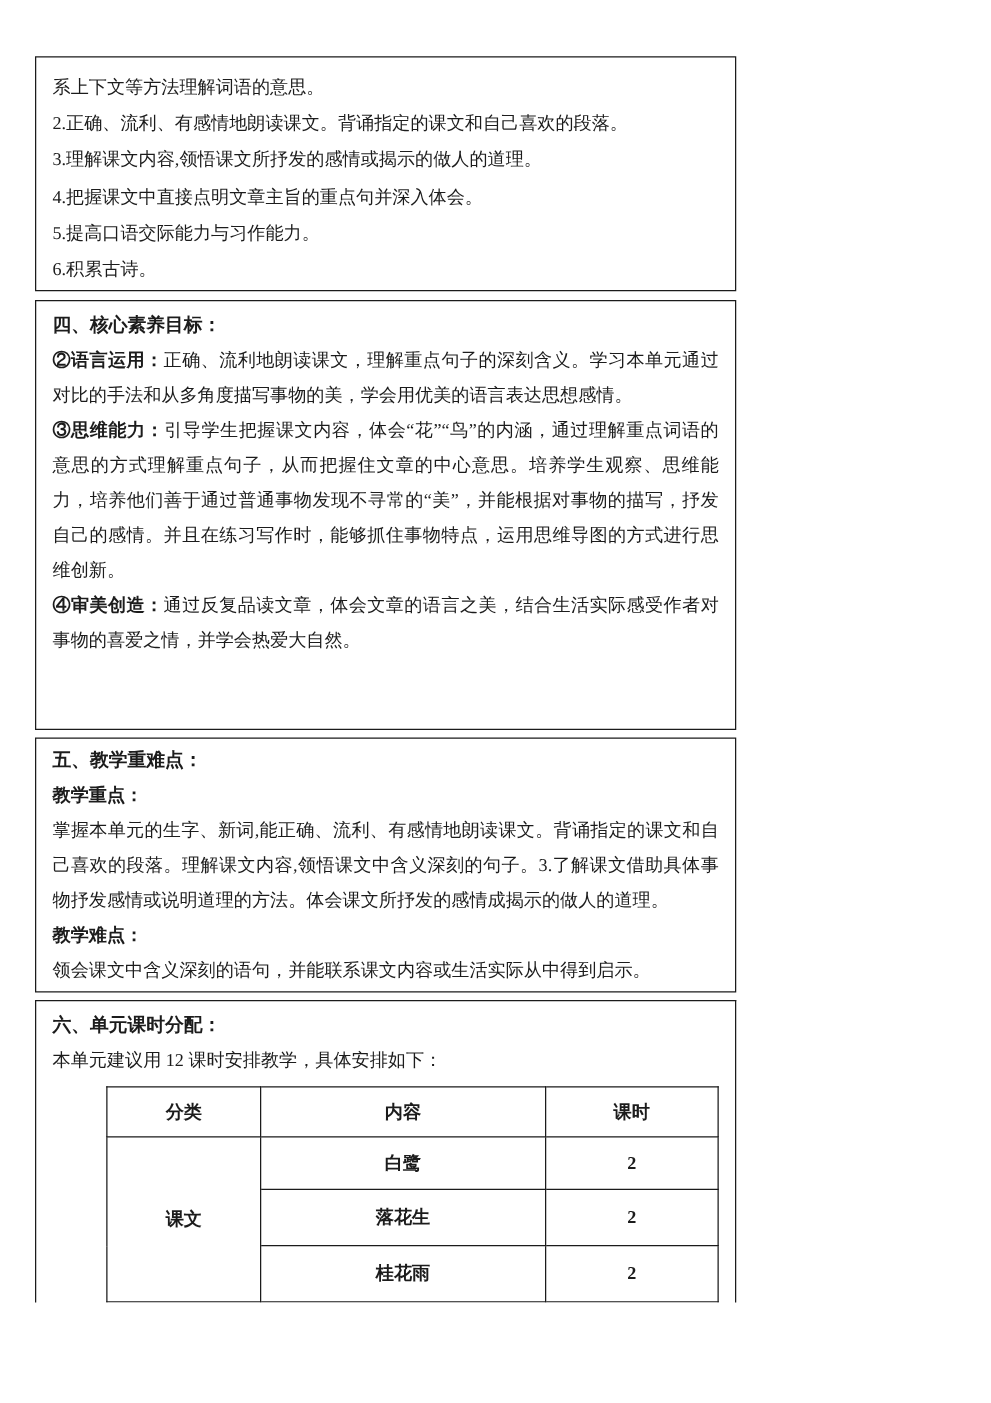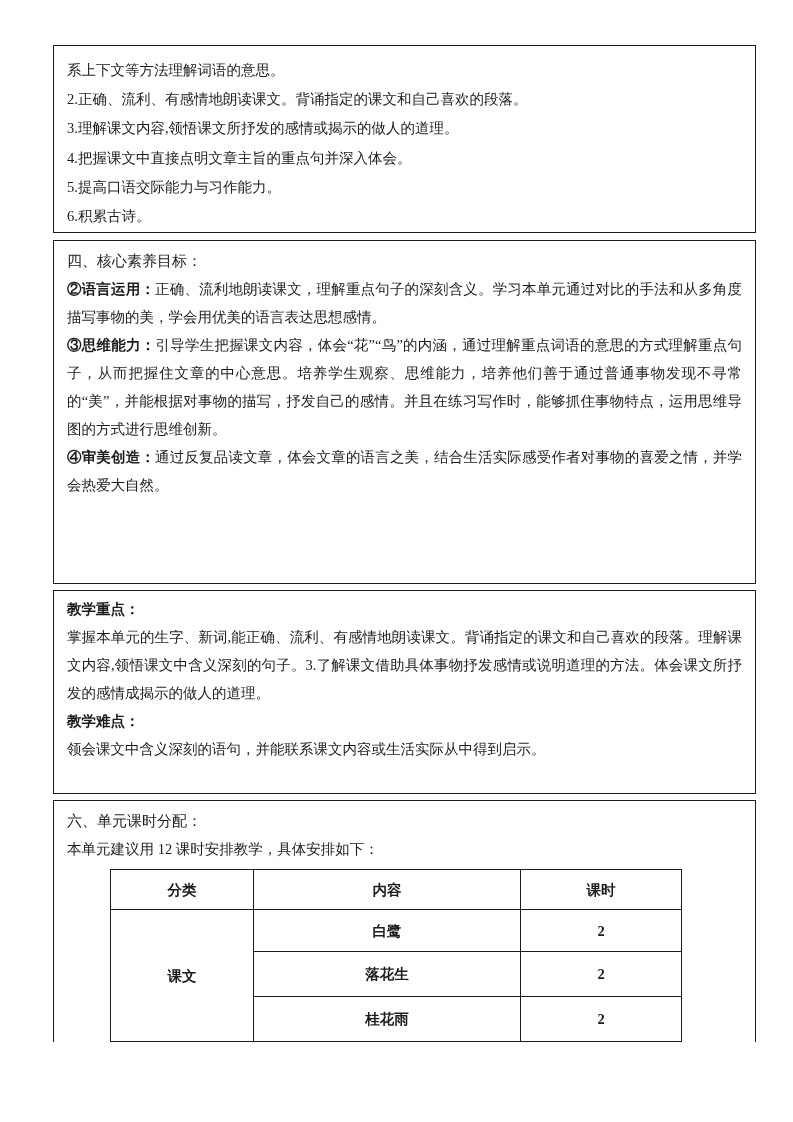--- a/index.html
+++ b/index.html
@@ -6,34 +6,34 @@
   html, body { background: #ffffff; }
   body {
     width: 793px; height: 1122px;
     position: relative;
     font-family: "Liberation Serif", "DejaVu Serif", serif;
     color: #1c1c1c;
     overflow: hidden;
   }
   .section {
     position: absolute;
-    left: 53px;
-    width: 703px;
+    left: 28px;
+    width: 561px;
     border: 1.5px solid #1b1b1b;
     background: #ffffff;
     padding: 0 13px;
     font-size: 14.5px;
     line-height: 28px;
     overflow: hidden;
   }
   .sec1 { top: 45px;  height: 188px; padding-top: 10px; line-height: 29.2px; }
   .sec2 { top: 240px; height: 344px; padding-top: 6px; }
   .sec3 { top: 590px; height: 204px; padding-top: 4px; }
   .sec4 { top: 800px; height: 242px; padding-top: 6px; border-bottom: none; }
-  .heading { font-weight: normal; font-size: 15px; }
+  .heading { font-weight: bold; font-size: 15px; }
   .bold { font-weight: bold; }
   .para { text-align: justify; }
   .hours-table {
     border-collapse: collapse;
     margin-left: 43px;
     margin-top: 6px;
     table-layout: fixed;
   }
   .hours-table th, .hours-table td {
     border: 1.5px solid #1b1b1b;
@@ -63,20 +63,21 @@
 </div>
 
 <div class="section sec2">
   <div class="heading">四、核心素养目标：</div>
   <p class="para"><span class="bold">②语言运用：</span><span>正确、流利地朗读课文，理解重点句子的深刻含义。学习本单元通过对比的手法和从多角度描写事物的美，学会用优美的语言表达思想感情。</span></p>
   <p class="para"><span class="bold">③思维能力：</span><span>引导学生把握课文内容，体会“花”“鸟”的内涵，通过理解重点词语的意思的方式理解重点句子，从而把握住文章的中心意思。培养学生观察、思维能力，培养他们善于通过普通事物发现不寻常的“美”，并能根据对事物的描写，抒发自己的感情。并且在练习写作时，能够抓住事物特点，运用思维导图的方式进行思维创新。</span></p>
   <p class="para"><span class="bold">④审美创造：</span><span>通过反复品读文章，体会文章的语言之美，结合生活实际感受作者对事物的喜爱之情，并学会热爱大自然。</span></p>
 </div>
 
 <div class="section sec3">
+  <div class="heading">五、教学重难点：</div>
   <div class="bold">教学重点：</div>
   <p class="para">掌握本单元的生字、新词,能正确、流利、有感情地朗读课文。背诵指定的课文和自己喜欢的段落。理解课文内容,领悟课文中含义深刻的句子。3.了解课文借助具体事物抒发感情或说明道理的方法。体会课文所抒发的感情成揭示的做人的道理。</p>
   <div class="bold">教学难点：</div>
   <p class="para">领会课文中含义深刻的语句，并能联系课文内容或生活实际从中得到启示。</p>
 </div>
 
 <div class="section sec4">
   <div class="heading">六、单元课时分配：</div>
   <div>本单元建议用 12 课时安排教学，具体安排如下：</div>
 

